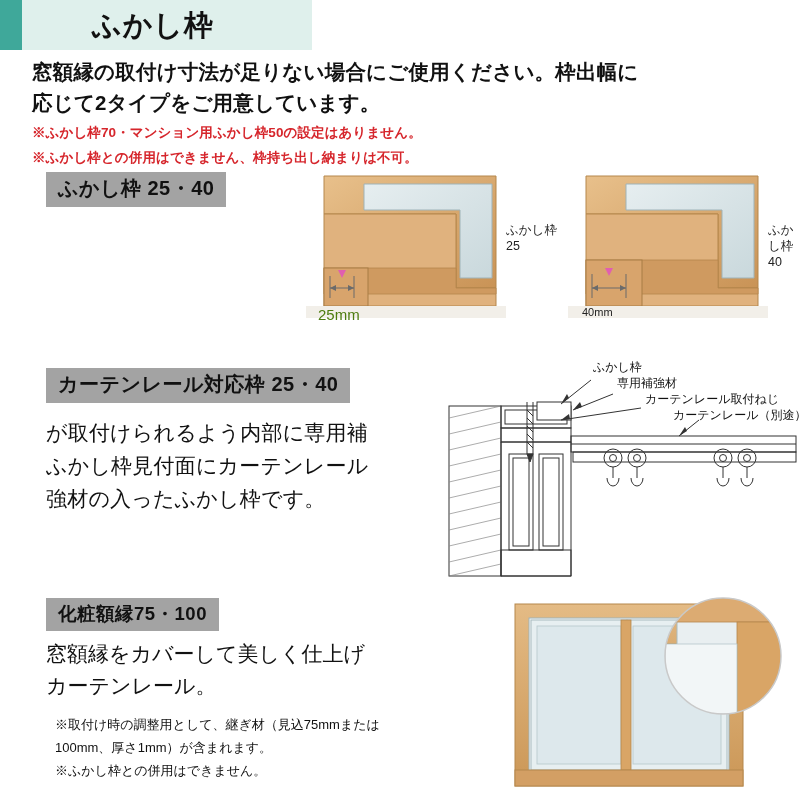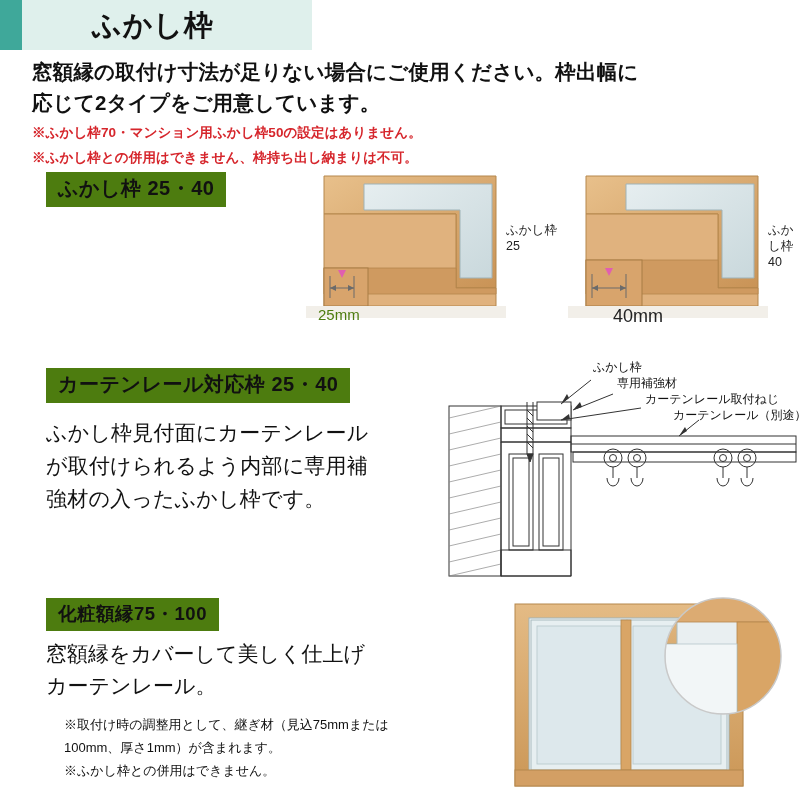--- a/index.html
+++ b/index.html
@@ -74,21 +74,21 @@
     color: #d6262c;
     font-size: 13.5px;
     line-height: 20px;
     letter-spacing: 0.1px;
     margin-top: 5px;
   }
 
   
   .chip {
     display: inline-block;
-    background: #4d7c0f;
+    background: #a3a3a3;
     color: #111;
     font-size: 20px;
     font-weight: bold;
     padding: 3px 12px 5px 12px;
     letter-spacing: 0.5px;
   }
   .chip.small {
     font-size: 18.5px;
   }
 
@@ -158,21 +158,21 @@
     left: 0;
     top: 42px;
     width: 400px;
     font-size: 21px;
     line-height: 32px;
     color: #111;
     font-family: Liberation Mono, monospace;
   }
   .sec3-notes {
     position: absolute;
-    left: 18px;
+    left: 9px;
     top: 115px;
     width: 420px;
     font-size: 13px;
     line-height: 23px;
     color: #111;
   }
   .sec3-fig {
     position: absolute;
     left: 455px;
     top: -4px;
@@ -257,36 +257,36 @@
           <rect x="0" y="138" width="200" height="12" fill="#f2efe9"></rect>
         </svg>
         <svg style="position:absolute; left:18px; top:98px;" width="90" height="44">
           <line x1="6" y1="8" x2="6" y2="32" stroke="#6b6b6b" stroke-width="1"></line>
           <line x1="40" y1="8" x2="40" y2="32" stroke="#6b6b6b" stroke-width="1"></line>
           <line x1="6" y1="22" x2="40" y2="22" stroke="#6b6b6b" stroke-width="1"></line>
           <polygon points="6,22 12,19 12,25" fill="#6b6b6b"></polygon>
           <polygon points="40,22 34,19 34,25" fill="#6b6b6b"></polygon>
           <polygon points="19,2 27,2 23,10" fill="#e05fb0"></polygon>
         </svg>
-        <div style="position:absolute; left:14px; top:138px; font-size:18px; color:#222;margin-left:31px;">40mm</div>
+        <div style="position:absolute; left:14px; top:138px; font-size:11px; color:#222;">40mm</div>
       </div>
       <div class="cap" style="left:462px; top:50px;">
         <div>ふかし枠</div>
         <div>40</div>
       </div>
 
     </div>
   </div>
 
   <div class="sec2">
     <span class="chip">カーテンレール対応枠 25・40</span>
 
     <div class="sec2-text">
+      <div>が取付けられるよう内部に専用補</div>
       <div>ふかし枠見付面にカーテンレール</div>
-      <div>が取付けられるよう内部に専用補</div>
       <div>強材の入ったふかし枠です。</div>
     </div>
 
     <div class="sec2-fig">
       <svg width="365" height="220" viewBox="0 0 365 220">
         <rect x="0" y="0" width="365" height="220" fill="#ffffff"></rect>
         <g stroke="#333" fill="none" stroke-width="1">
 
           <rect x="8" y="48" width="52" height="170"></rect>
           <g stroke="#888" stroke-width="0.7">

